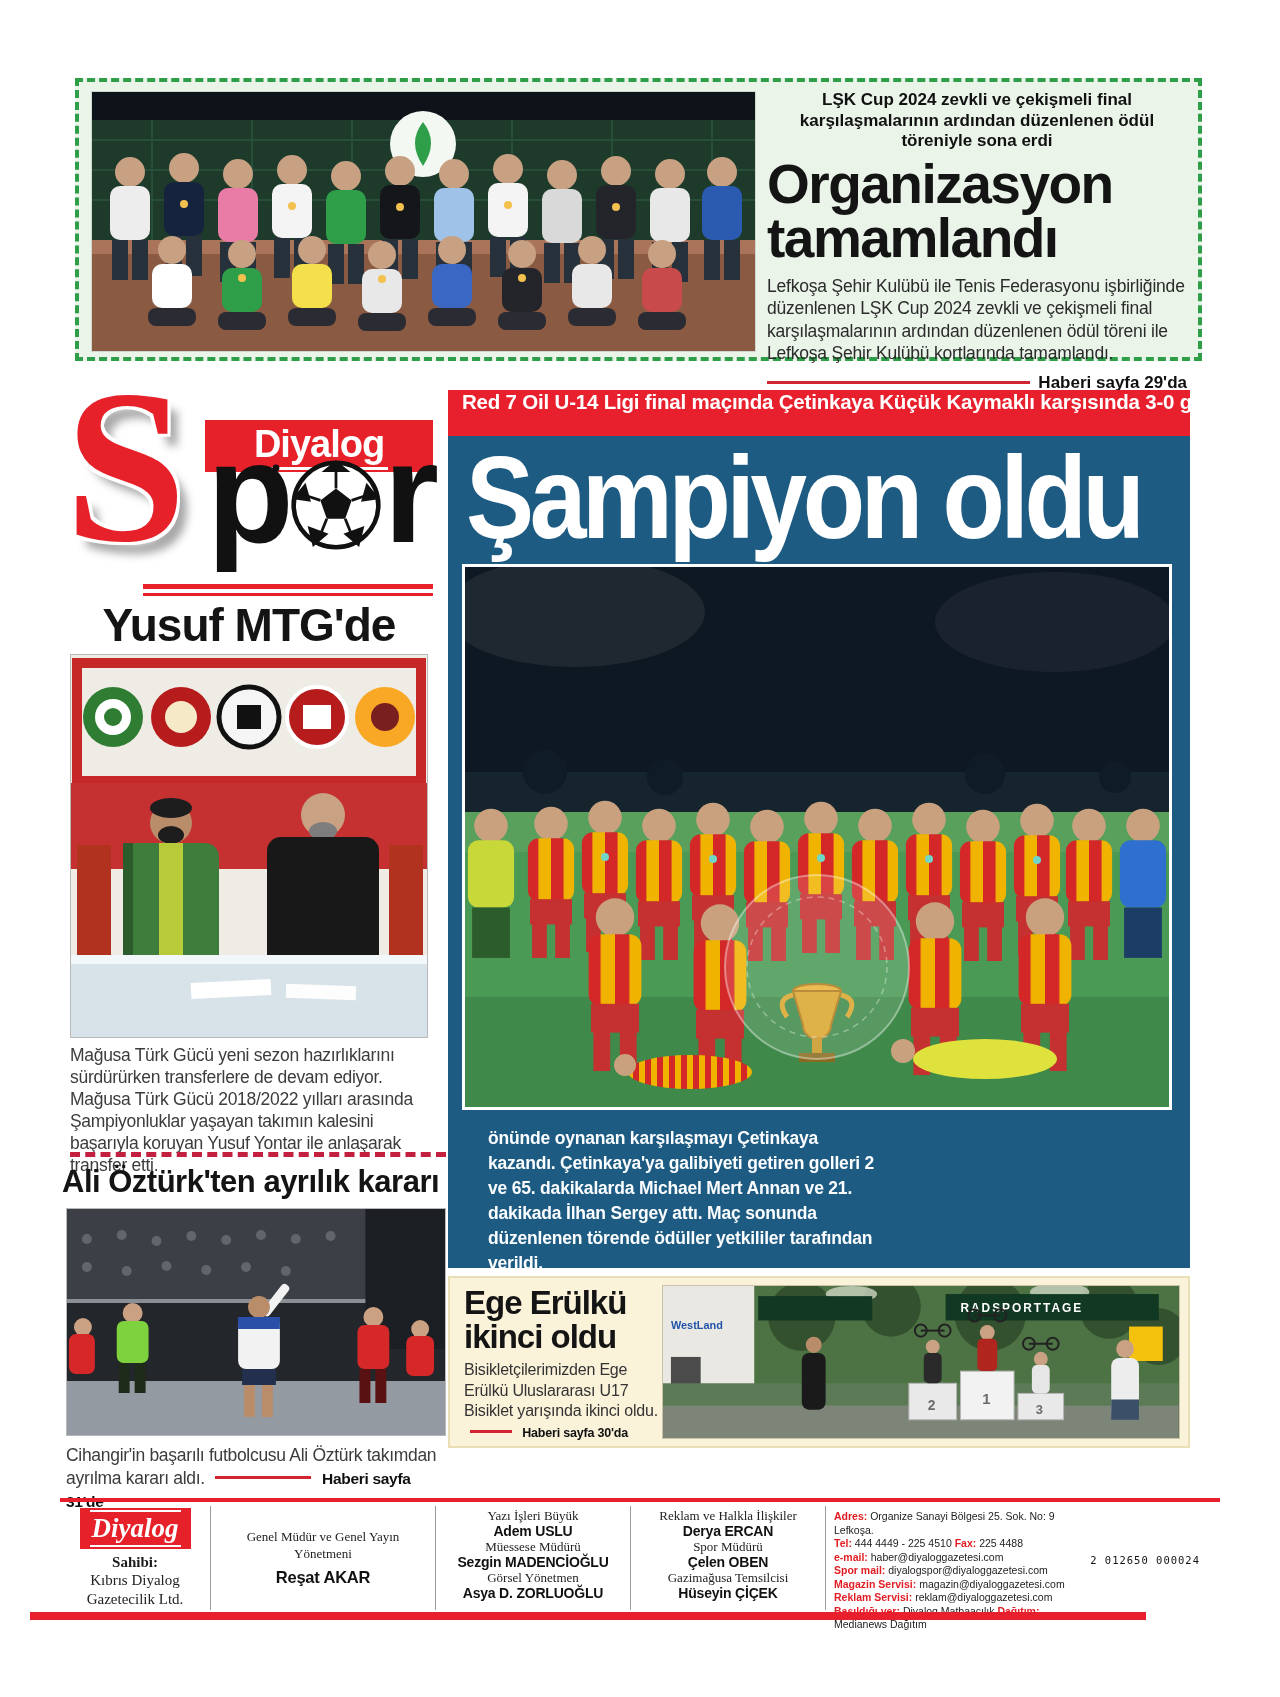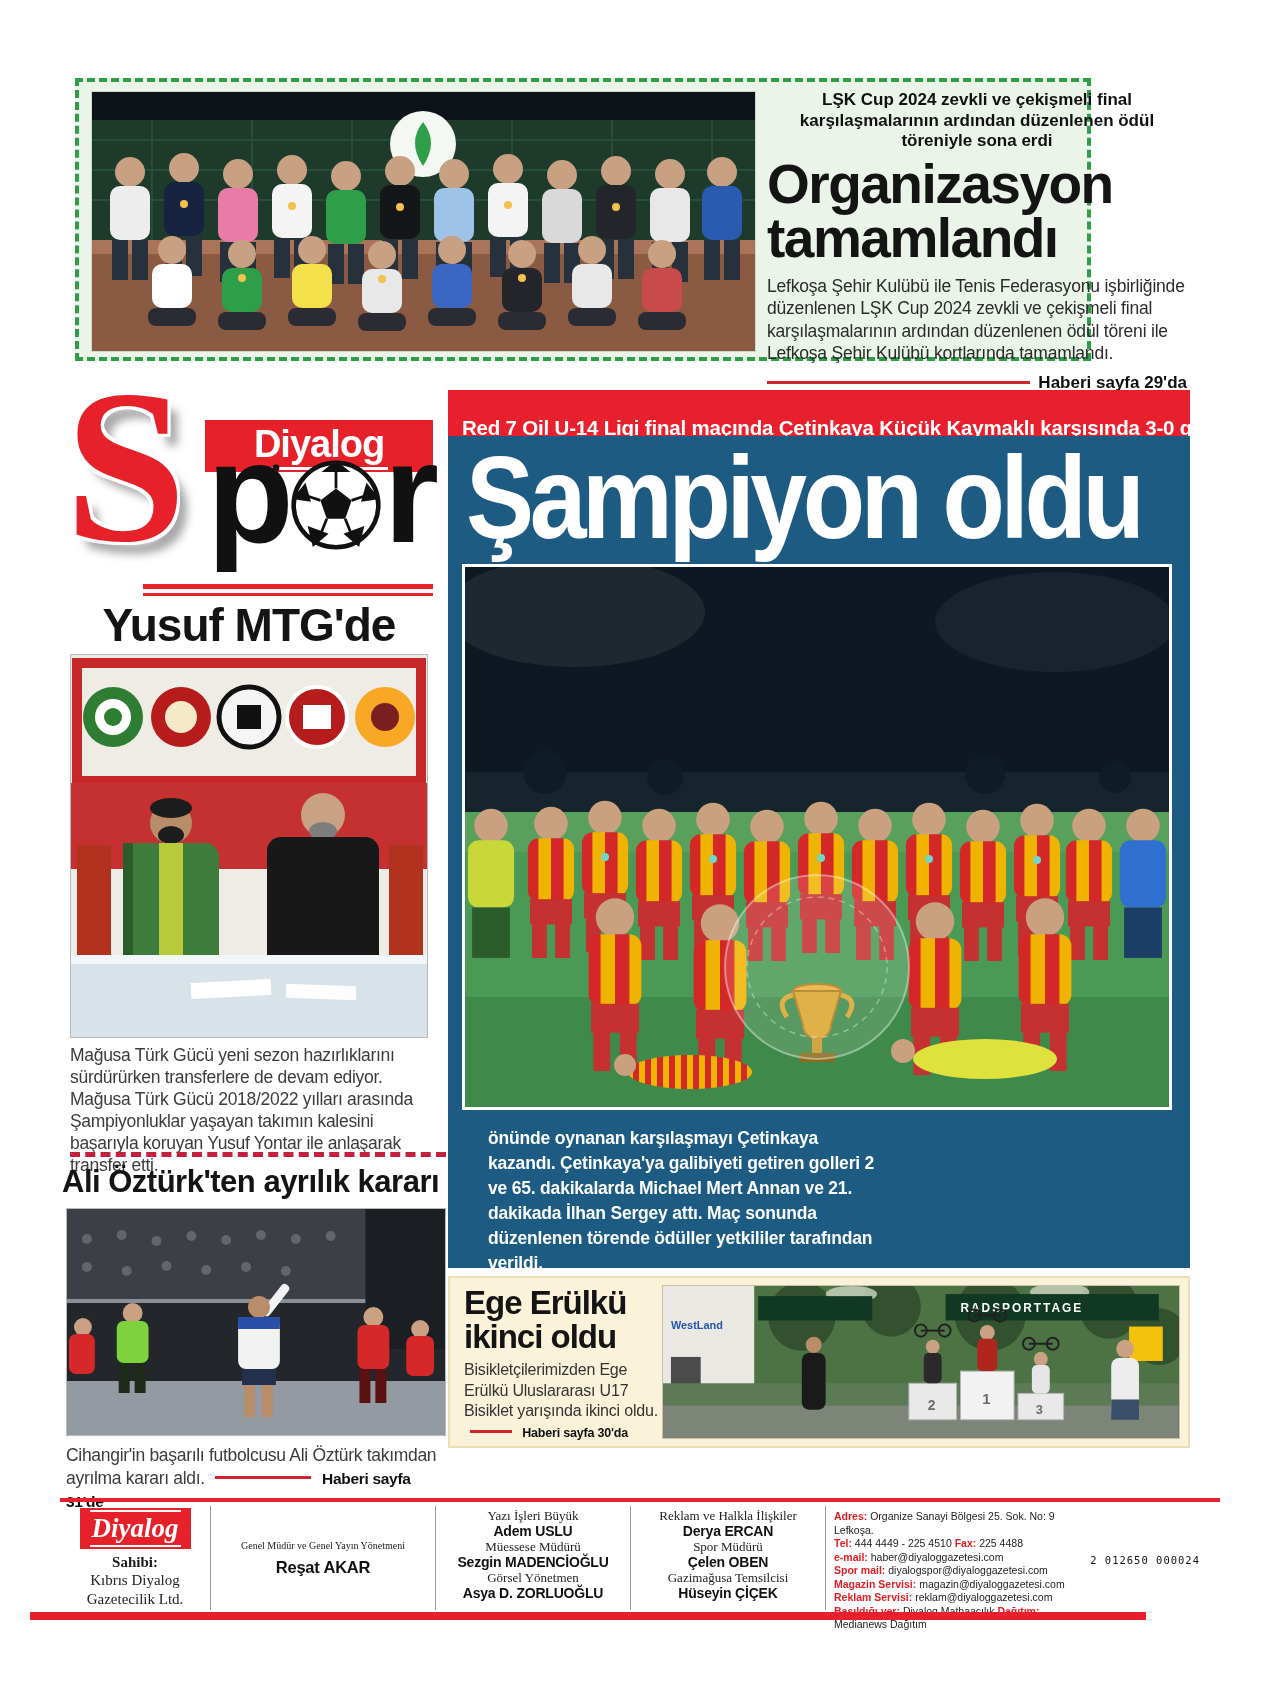--- a/index.html
+++ b/index.html
@@ -1,21 +1,21 @@
 <!DOCTYPE html>
 <html><head>
 <meta charset="utf-8">
 <style>
   html,body{margin:0;padding:0;background:#fff;}
   .page{position:relative;width:1280px;height:1697px;background:#ffffff;
         font-family:"Liberation Sans",sans-serif;overflow:hidden;color:#1a1a1a;}
   .abs{position:absolute;}
 
   
-  .top-box{left:75px;top:78px;width:1016px;height:283px;background:#eaf4e9;
+  .top-box{left:75px;top:78px;width:1127px;height:283px;background:#eaf4e9;
            border:4px dashed #2f9e49;box-sizing:border-box;}
   .top-photo{position:absolute;left:12px;top:9px;width:663px;height:259px;
              border:1px solid #cfd8cf;background:#0d1319;}
   .top-text{position:absolute;left:688px;top:8px;width:420px;}
   .top-kicker{font-weight:bold;font-size:17px;line-height:1.22;text-align:center;color:#111;}
   .top-headline{font-weight:900;font-size:55px;line-height:.98;letter-spacing:-1.5px;
                 color:#141414;margin-top:6px;}
   .top-body{font-size:17.5px;line-height:1.28;color:#2b2b2b;margin-top:9px;letter-spacing:-.2px;}
   .refrow{display:flex;align-items:center;margin-top:8px;}
   .refrule{flex:1;height:3px;background:#d12330;margin-right:8px;}
@@ -52,21 +52,21 @@
                 letter-spacing:-.5px;color:#141414;}
   .ali-photo{left:66px;top:1208px;width:380px;height:228px;}
   .ali-caption{left:66px;top:1444px;width:382px;font-size:17.5px;line-height:23px;
                color:#3c3c3c;letter-spacing:-.3px;}
   .inline-rule{display:inline-block;vertical-align:middle;width:96px;height:3px;
                background:#d12330;margin:0 6px 3px 6px;}
   .inline-ref{font-weight:800;font-size:15.5px;color:#101010;}
 
   
   .banner{left:448px;top:390px;width:742px;height:50px;background:#e8202d;display:flex;
-          align-items:flex-end;}
+          align-items:flex-start;}
   .banner span{color:#fff;font-weight:bold;font-size:20.5px;letter-spacing:-.2px;
                padding-left:14px;white-space:nowrap;}
   .blue-box{left:448px;top:436px;width:742px;height:832px;background:#1e5b82;}
   .main-headline{margin:2px 0 0 18px;color:#fff;font-weight:900;font-size:116px;
                  line-height:1.04;letter-spacing:-5px;transform:scaleX(.88);
                  transform-origin:left center;white-space:nowrap;}
   .main-photo{position:absolute;left:14px;top:128px;width:710px;height:546px;
               border:3px solid #fff;box-sizing:border-box;background:#0e1822;}
   .main-textrow{position:absolute;left:16px;top:690px;right:10px;display:flex;}
   .main-colL{width:312px;}
@@ -93,21 +93,21 @@
   .fcol{padding:2px 8px;box-sizing:border-box;}
   .fdiv{border-left:1px solid #9a9a9a;}
   .flogo-wrap{width:150px;text-align:center;}
   .flogo{display:inline-block;background:#e62129;color:#fff;font-family:"Liberation Serif",serif;
          font-style:italic;font-weight:bold;font-size:27px;padding:2px 10px;line-height:1.15;}
   .flogo i{font-style:inherit;border-top:2px solid #fff;border-bottom:2px solid #fff;
            display:inline-block;padding:1px 2px;}
   .fowner-label{font-family:"Liberation Serif",serif;font-weight:bold;font-size:15px;margin-top:5px;}
   .fowner{font-family:"Liberation Serif",serif;font-size:15px;line-height:1.25;color:#222;}
   .fcol2{width:225px;text-align:center;display:flex;flex-direction:column;justify-content:center;}
-  .ftitle{font-family:"Liberation Serif",serif;font-size:10px;color:#222;line-height:1.3;}
+  .ftitle{font-family:"Liberation Serif",serif;font-size:13px;color:#222;line-height:1.3;}
   .fname{font-weight:bold;font-size:16.5px;color:#111;margin-top:6px;letter-spacing:-.2px;}
   .fcol3,.fcol4{width:195px;text-align:center;}
   .fpair .t{font-family:"Liberation Serif",serif;font-size:13px;color:#222;line-height:15px;}
   .fpair .n{font-weight:bold;font-size:14px;color:#111;line-height:16px;letter-spacing:-.2px;}
   .fcontact{width:265px;font-size:10.5px;line-height:13.5px;color:#1c1c1c;padding-top:4px;}
   .fc-label{color:#e11d23;font-weight:bold;}
   .fbarcode{width:110px;display:flex;flex-direction:row;align-items:center;padding-top:2px;}
   .bars{width:78px;height:80px;
         background:repeating-linear-gradient(90deg,#000 0 2px,#fff 2px 4px,#000 4px 7px,
                    #fff 7px 9px,#000 9px 10px,#fff 10px 14px);}

